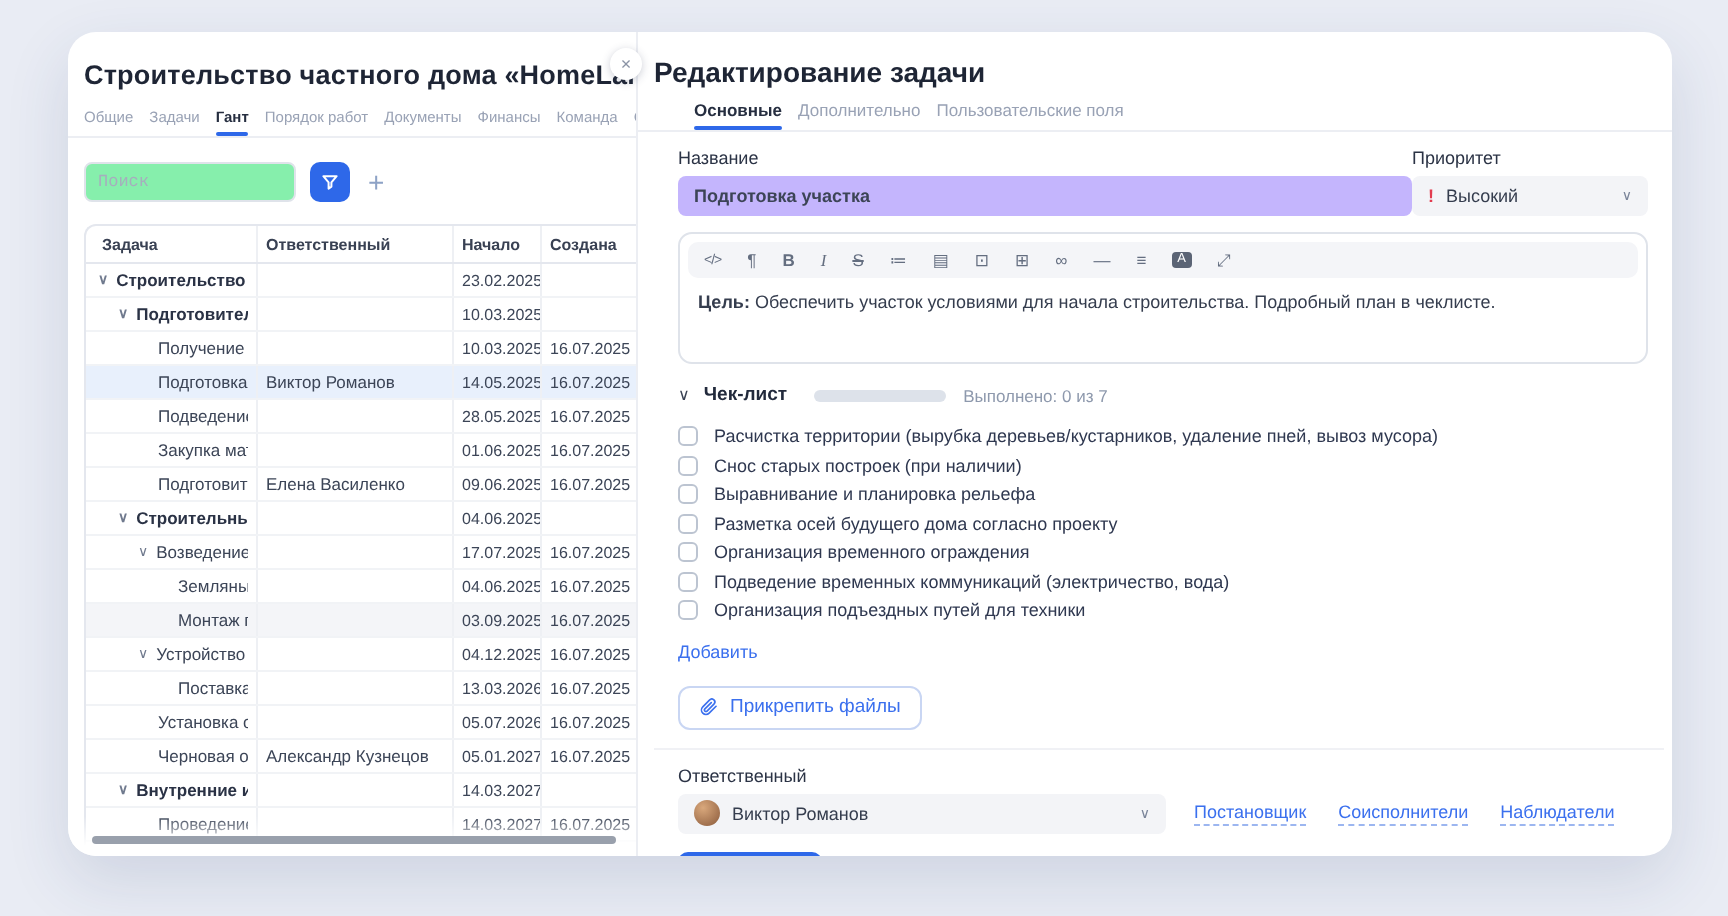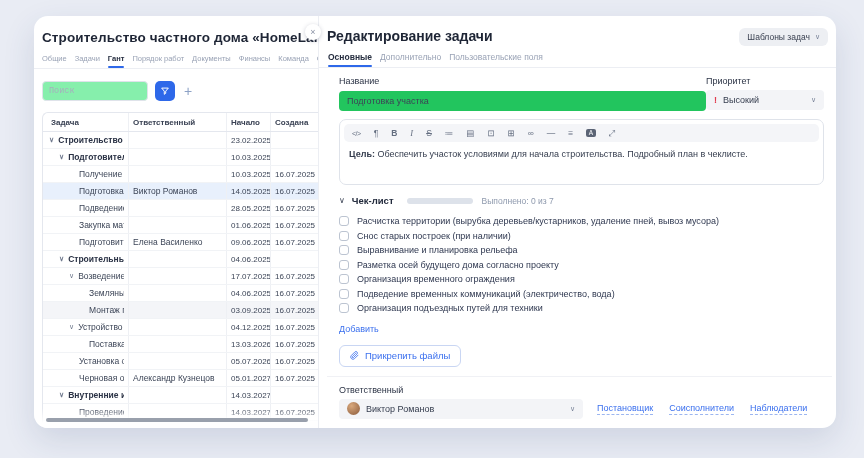--- a/index.html
+++ b/index.html
@@ -50,29 +50,29 @@
     position:absolute; left:271px; top:8px; width:16px; height:16px; border-radius:50%;
     background:#fff; box-shadow:0 1px 4px rgba(50,60,90,.25); border:none;
     color:#8b93a5; font-size:9px; line-height:15px; text-align:center; cursor:pointer; z-index:5; padding:0;
   }
   
   .rp { flex:1; border-left:1px solid #eceef3; padding:12px 8px 0 8px; position:relative; overflow:hidden; }
   .rp-head { display:flex; align-items:flex-start; justify-content:space-between; }
   .rp-title { font-size:14px; font-weight:bold; color:#1e2535; margin-left:0; }
   .tpl-btn { background:#edeff3; border:none; border-radius:6px; padding:4px 8px; font-size:8.5px; color:#394050; font-family:inherit; display:flex; align-items:center; gap:5px; cursor:pointer; }
   .chev { font-size:7px; color:#7a8499; }
-  .rp .tabs { margin-left:1px; margin-top:6px; }
+  .rp .tabs { margin-left:20px; margin-top:6px; }
   .rp .tab { font-size:8.5px; }
   .rp .sep { margin:0 -8px; }
   .rp-body { padding:0 4px 0 12px; }
   .form-row { display:flex; margin-top:8px; }
   .field-name { flex:1; }
   .field-priority { flex:0 0 118px; }
   .flabel { font-size:9px; color:#2b3345; margin-bottom:4px; }
-  .tinput { width:100%; height:20px; background:#22c55e; border:none; border-radius:4px; font-size:9px; color:#3c4456; padding:0 8px; font-family:inherit; }
+  .tinput { width:100%; height:20px; background:#c4b5fd; border:none; border-radius:4px; font-size:9px; color:#3c4456; padding:0 8px; font-family:inherit;font-weight:bold; }
   .priority-sel { height:20px; background:#f3f4f7; border-radius:4px; display:flex; align-items:center; padding:0 8px; gap:6px; font-size:9px; color:#353d4e; cursor:pointer; }
   .pr-excl { color:#e23c4f; font-weight:bold; }
   .priority-sel .chev { margin-left:auto; }
   .editor { margin-top:8px; border:1px solid #dfe3ea; border-radius:7px; height:66px; padding:4px; }
   .toolbar { background:#f4f5f8; border-radius:5px; height:18px; display:flex; align-items:center; padding:0 8px; gap:13px; }
   .tbicon { font-size:8.5px; color:#646e80; cursor:pointer; line-height:1; }
   .tbicon.i-italic { font-style:italic; font-family:"Liberation Serif", serif; }
   .tbicon.i-strike { text-decoration:line-through; }
   .tbicon.i-bold { font-weight:bold; }
   .tbicon.i-code { font-size:7px; letter-spacing:-.5px; }
@@ -296,24 +296,20 @@
     <div class="hscroll"></div>
   </div>
 
   <button class="close-fab">
     <span>×</span>
   </button>
 
   <div class="rp">
     <div class="rp-head">
       <div class="rp-title">Редактирование задачи</div>
-      <button class="tpl-btn">
-        <span>Шаблоны задач</span>
-        <span class="chev">∨</span>
-      </button>
     </div>
     <div class="tabs">
         <div class="tab active">Основные</div>
         <div class="tab">Дополнительно</div>
         <div class="tab">Пользовательские поля</div>
       </div>
     <div class="sep"></div>
 
     <div class="rp-body">
       <div class="form-row">

